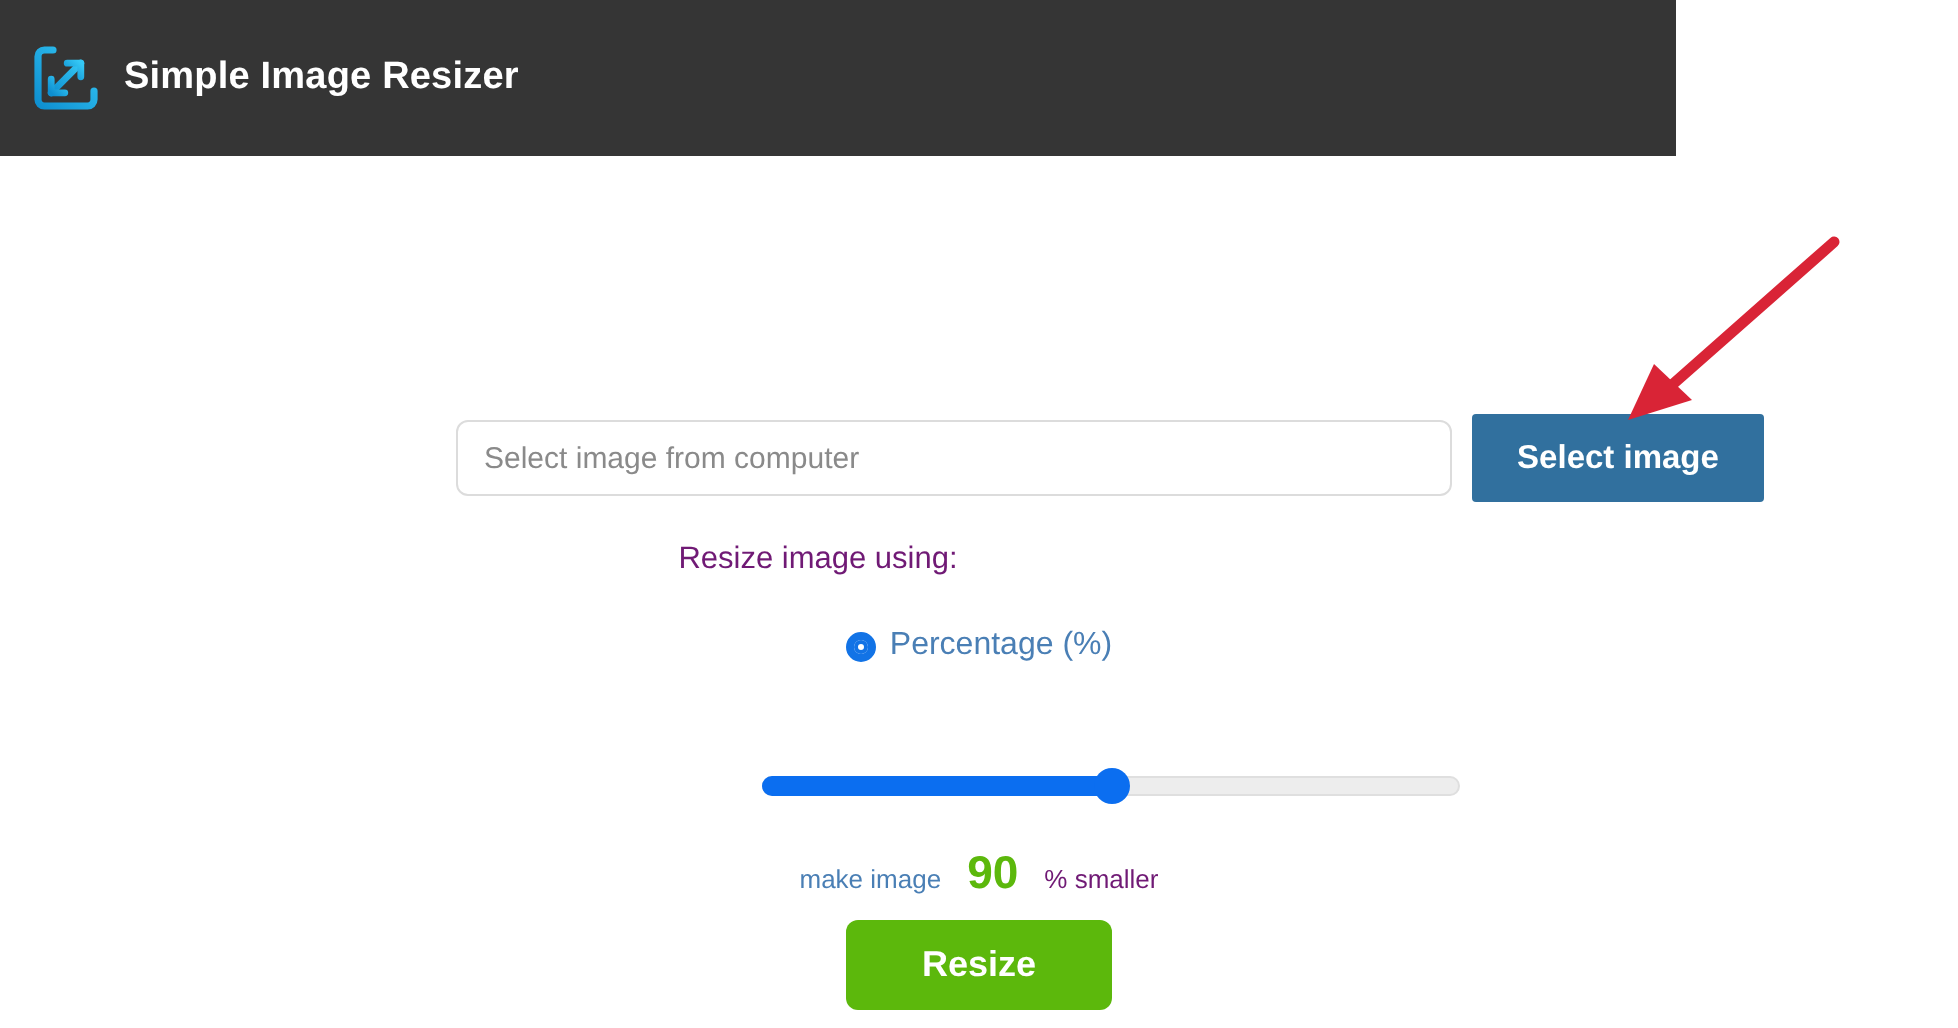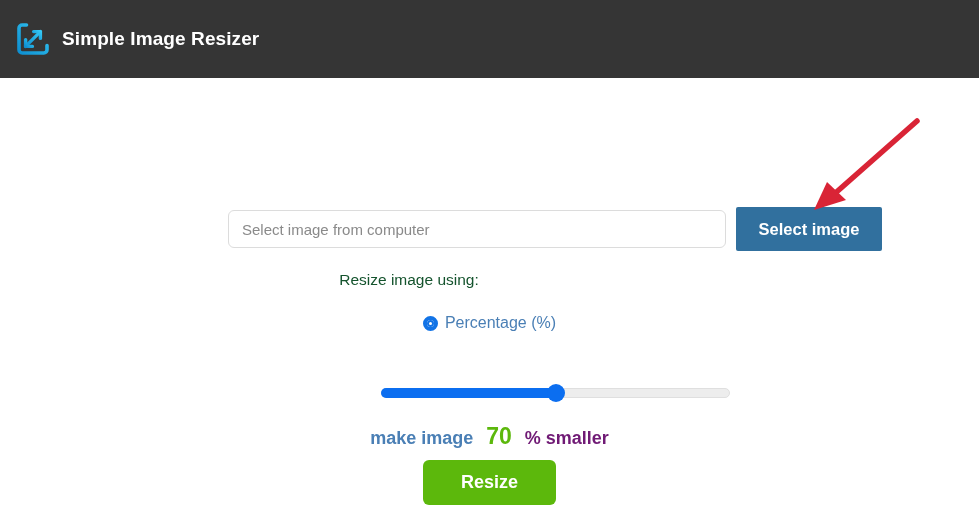--- a/index.html
+++ b/index.html
@@ -12,21 +12,21 @@
     background: #ffffff;
     font-family: "Liberation Sans", sans-serif;
     overflow: hidden;
     position: relative;
   }
 
   
   .header {
     position: absolute;
     top: 0; left: 0;
-    width: 979px;
+    width: 838px;
     height: 78px;
     background: #353535;
     display: flex;
     align-items: center;
     box-sizing: border-box;
   }
   .brand {
     display: flex;
     align-items: center;
     margin-left: 16px;
@@ -127,21 +127,21 @@
     font-weight: bold;
     cursor: pointer;
   }
 
   .resize-using {
     position: absolute;
     top: 193px;
     left: 0;
     width: 818px;
     text-align: center;
-    color: #14532d;
+    color: #701a75;
     font-size: 15.5px;
   }
 
   .radio-row {
     position: absolute;
     top: 236px;
     left: 0;
     width: 979px;
     display: flex;
     justify-content: center;
@@ -217,22 +217,22 @@
     top: 345px;
     left: 0;
     width: 979px;
     display: flex;
     justify-content: center;
     align-items: baseline;
     gap: 13px;
   }
   .sum-text {
     color: #4a7fb5;
-    font-size: 18px;
-    font-weight: bold;
+    font-size: 13px;
+    font-weight: normal;
   }
   .sum-value {
     color: #5cb80c;
     font-size: 23px;
     font-weight: bold;
   }
 
   .resize-btn-wrap {
     position: absolute;
     top: 382px;
@@ -306,21 +306,21 @@
   </div>
 
   <div class="slider-wrap">
     <div class="slider-track"></div>
     <div class="slider-fill" id="sliderFill" style="width: 174.5px; background: rgb(11, 110, 240);"></div>
     <div class="slider-thumb" id="sliderThumb" style="left: 165.5px; background: rgb(11, 110, 240);"></div>
   </div>
 
   <div class="summary">
     <span class="sum-text" style="color: rgb(74, 127, 181);">make image</span>
-    <span class="sum-value" style="color: rgb(92, 184, 12);">70</span>
+    <span class="sum-value" style="color: rgb(92, 184, 12);">90</span>
     <span class="sum-text" style="color: #701a75;">% smaller</span>
   </div>
 
   <div class="resize-btn-wrap">
     <button class="resize-btn" style="background: rgb(92, 184, 12);">Resize</button>
   </div>
 </div>
 
 <svg class="annotation" viewBox="0 0 979 514">
   <g>

